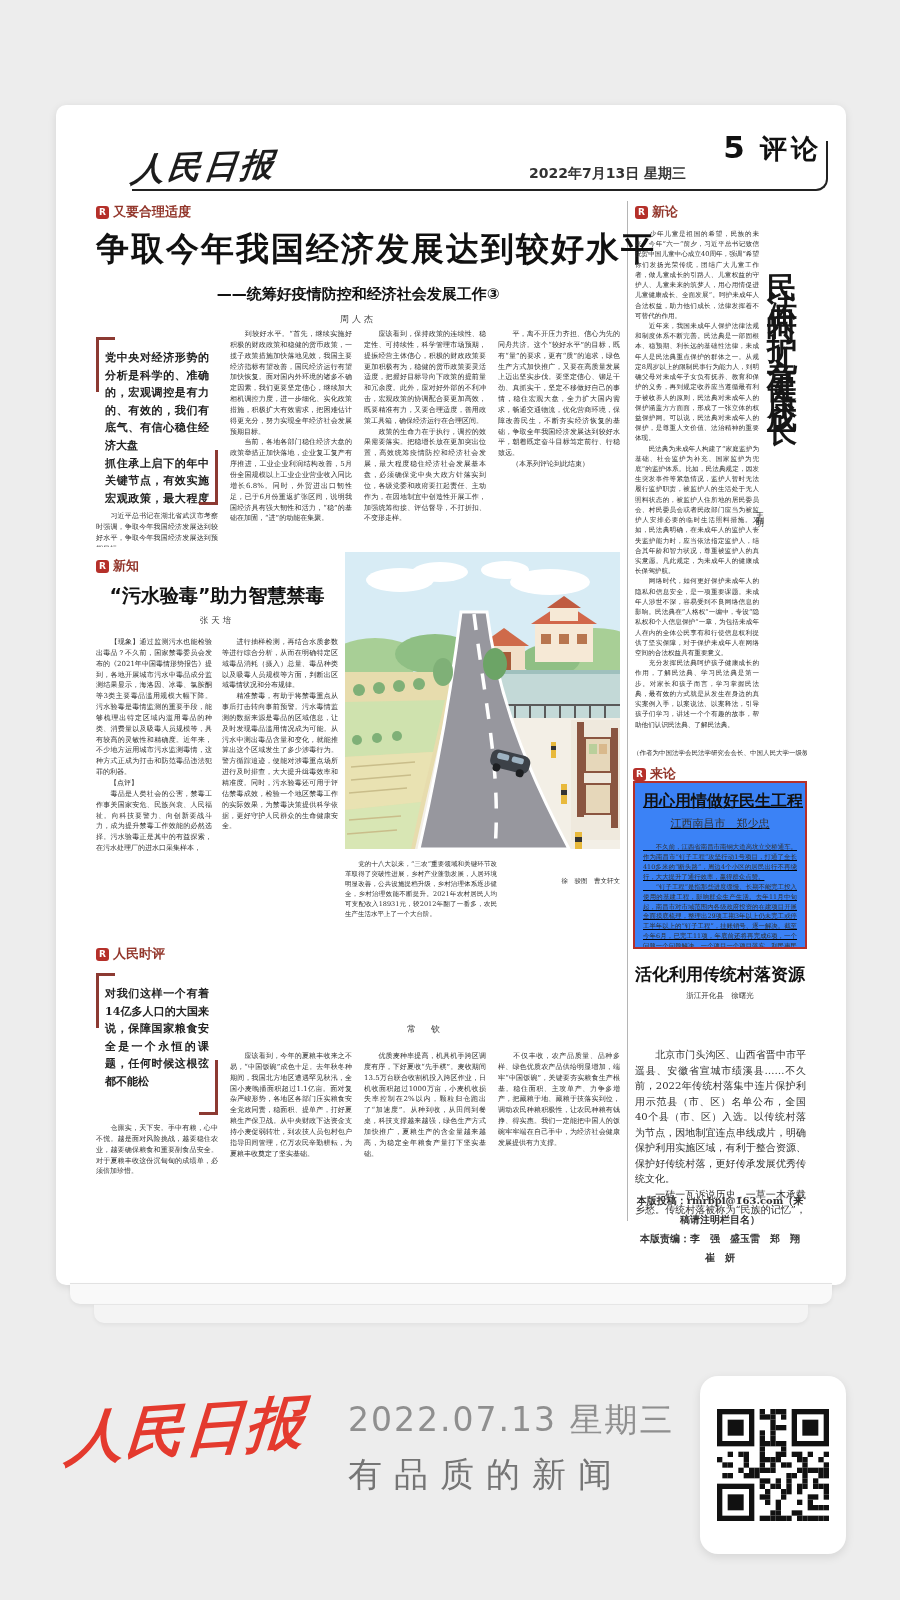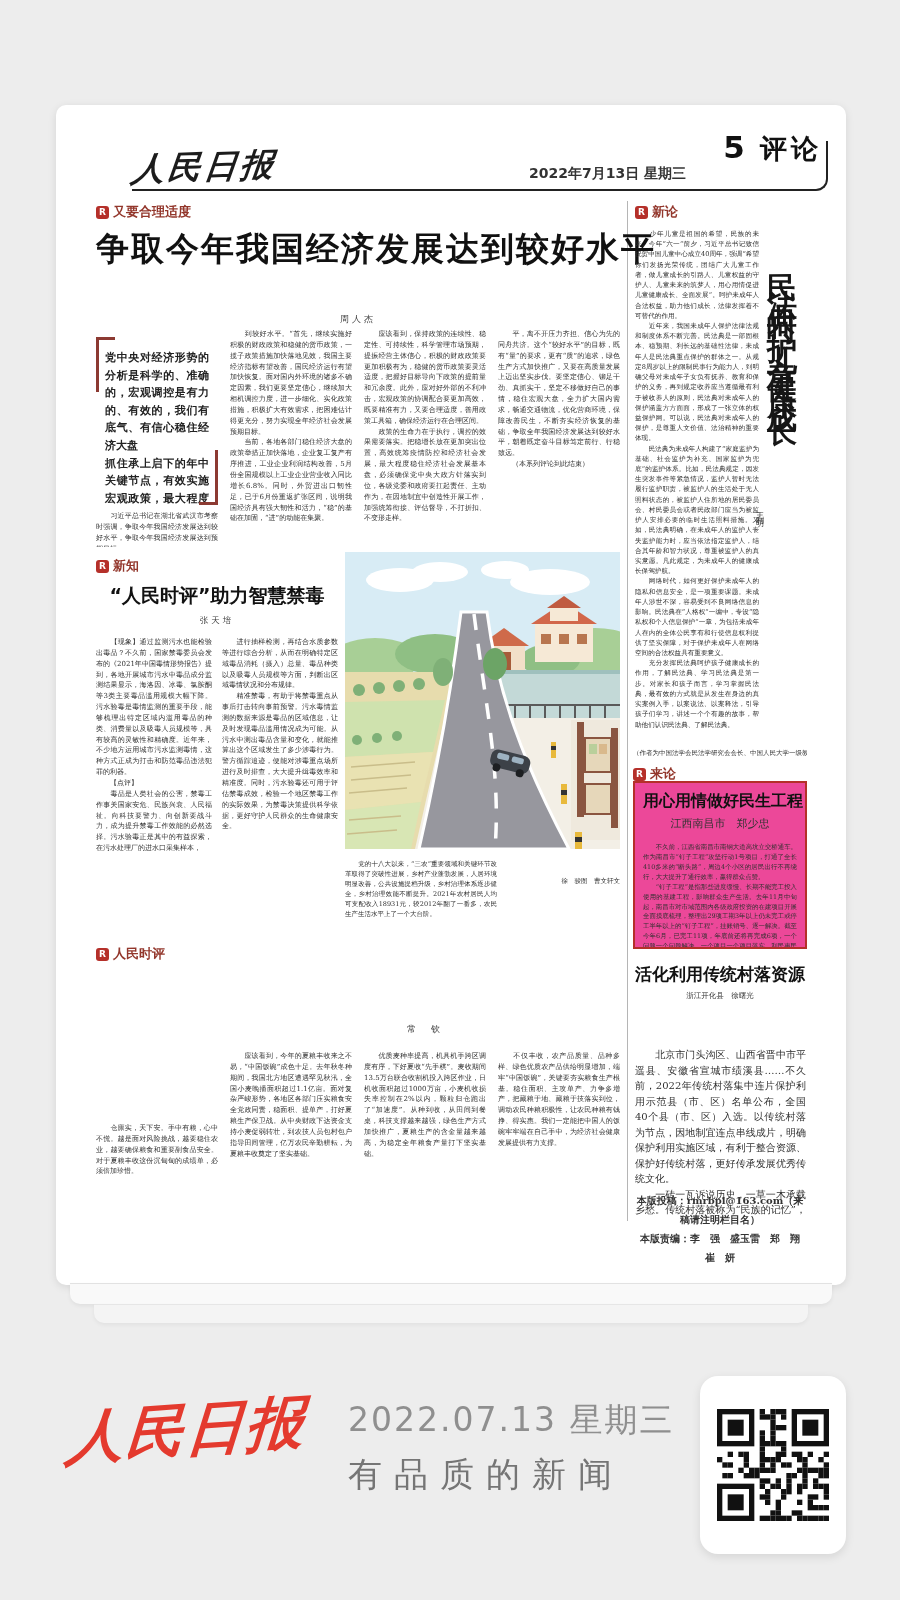--- a/index.html
+++ b/index.html
@@ -47,21 +47,21 @@
     padding:12px 9px; overflow:hidden; white-space:pre-line;}
   .pullquote::before { content:""; position:absolute; left:0; top:0; width:16px; height:52px;
     border-left:3px solid #8c3a32; border-top:3px solid #8c3a32;}
   .pullquote::after { content:""; position:absolute; right:0; bottom:0; width:16px; height:52px;
     border-right:3px solid #8c3a32; border-bottom:3px solid #8c3a32;}
 
   .vertical-title { writing-mode:vertical-rl; text-orientation:upright; font-weight:bold; color:#161616;
     font-size:30px; letter-spacing:14px; font-family:"DejaVu Serif",serif; line-height:1;}
   .vertical-author { writing-mode:vertical-rl; text-orientation:upright; font-size:8px; color:#333; letter-spacing:4px;}
 
-  .lailun-box { border:2px solid #b5302a; padding:8px 8px 6px 8px; overflow:hidden; background:#ec4899;}
+  .lailun-box { border:2px solid #b5302a; padding:8px 8px 6px 8px; overflow:hidden; background:#3b82f6;text-decoration:underline;}
 
   .endnote { font-size:6.5px; color:#333; text-align:center; white-space:nowrap; overflow:hidden;}
   .editor-note { font-size:10px; color:#333; text-align:center; line-height:1.9; white-space:pre-line; font-weight:bold;}
 
   
   .footer-logo { left:66px; top:1390px; width:290px; font-size:58px; font-weight:bold; font-style:italic;
     color:#e43a2e; letter-spacing:2px; transform:rotate(-4deg) skewX(-8deg); white-space:nowrap;}
   .footer-date { left:348px; top:1398px; font-size:33px; color:#8f8f8f; letter-spacing:2px;
     font-family:"DejaVu Sans","Liberation Sans",sans-serif;}
   .footer-slogan { left:348px; top:1452px; font-size:34px; color:#757575; letter-spacing:12px;
@@ -84,37 +84,38 @@
       <span class="sec">评论</span>
     </div>
 
     <div class="abs vdivider"></div>
 
     <div class="abs seclabel" style="left:40px; top:98px;">
       <span class="secicon">R</span>
       <span>又要合理适度</span>
     </div>
     <div class="abs bigtitle" style="left:40px; top:122px; width:524px; font-size:33px; letter-spacing:2px;">争取今年我国经济发展达到较好水平</div>
+    <div class="abs bigtitle" style="left:40px; top:180px; width:524px; font-size:15px;">——统筹好疫情防控和经济社会发展工作③</div>
     <div class="abs author" style="left:40px; top:208px; width:524px;">周人杰</div>
 
     <div class="abs pullquote" style="left:40px; top:232px; width:122px; height:168px;">党中央对经济形势的分析是科学的、准确的，宏观调控是有力的、有效的，我们有底气、有信心稳住经济大盘
 抓住承上启下的年中关键节点，有效实施宏观政策，最大程度稳住经济社会发展基本盘，必须确保党中央大政方针落实到位</div>
     <div class="abs bodytxt" style="left:40px; top:406px; width:122px; height:36px;">　　习近平总书记在湖北省武汉市考察时强调，争取今年我国经济发展达到较好水平，争取今年我国经济发展达到预期目标。</div>
     <div class="abs bodytxt" style="left:174px; top:224px; width:122px; height:218px;">　　到较好水平。“首先，继续实施好积极的财政政策和稳健的货币政策，一揽子政策措施加快落地见效，我国主要经济指标有望改善，国民经济运行有望加快恢复。面对国内外环境的诸多不确定因素，我们更要坚定信心，继续加大相机调控力度，进一步细化、实化政策措施，积极扩大有效需求，把困难估计得更充分，努力实现全年经济社会发展预期目标。
 　　当前，各地各部门稳住经济大盘的政策举措正加快落地，企业复工复产有序推进，工业企业利润结构改善，5月份全国规模以上工业企业营业收入同比增长6.8%。同时，外贸进出口韧性足，已于6月份重返扩张区间，说明我国经济具有强大韧性和活力，“稳”的基础在加固，“进”的动能在集聚。</div>
     <div class="abs bodytxt" style="left:308px; top:224px; width:122px; height:218px;">　　应该看到，保持政策的连续性、稳定性、可持续性，科学管理市场预期，提振经营主体信心，积极的财政政策要更加积极有为，稳健的货币政策要灵活适度，把握好目标导向下政策的提前量和冗余度。此外，应对好外部的不利冲击，宏观政策的协调配合要更加高效，既要精准有力，又要合理适度，善用政策工具箱，确保经济运行在合理区间。
 　　政策的生命力在于执行，调控的效果需要落实。把稳增长放在更加突出位置，高效统筹疫情防控和经济社会发展，最大程度稳住经济社会发展基本盘，必须确保党中央大政方针落实到位，各级党委和政府要扛起责任、主动作为，在因地制宜中创造性开展工作，加强统筹衔接、评估督导，不打折扣、不变形走样。</div>
     <div class="abs bodytxt" style="left:442px; top:224px; width:122px; height:218px;">　　平，离不开压力齐担、信心为先的同舟共济。这个“较好水平”的目标，既有“量”的要求，更有“质”的追求，绿色生产方式加快推广，又要在高质量发展上迈出坚实步伐。要坚定信心、铆足干劲、真抓实干，坚定不移做好自己的事情，稳住宏观大盘，全力扩大国内需求，畅通交通物流，优化营商环境，保障改善民生，不断夯实经济恢复的基础，争取全年我国经济发展达到较好水平，朝着既定奋斗目标笃定前行、行稳致远。
 　　（本系列评论到此结束）</div>
 
     <div class="abs seclabel" style="left:40px; top:452px;">
       <span class="secicon">R</span>
       <span>新知</span>
     </div>
-    <div class="abs bigtitle" style="left:40px; top:478px; width:242px; font-size:19px;">“人民时评”助力智慧禁毒</div>
+    <div class="abs bigtitle" style="left:40px; top:478px; width:242px; font-size:19px;">“污水验毒”助力智慧禁毒</div>
     <div class="abs author" style="left:40px; top:510px; width:242px; font-size:8.5px;">张天培</div>
     <div class="abs bodytxt" style="left:40px; top:532px; width:116px; height:294px;">　　【现象】通过监测污水也能检验出毒品？不久前，国家禁毒委员会发布的《2021年中国毒情形势报告》提到，各地开展城市污水中毒品成分监测结果显示，海洛因、冰毒、氯胺酮等3类主要毒品滥用规模大幅下降。污水验毒是毒情监测的重要手段，能够梳理出特定区域内滥用毒品的种类、消费量以及吸毒人员规模等，具有较高的灵敏性和精确度。近年来，不少地方运用城市污水监测毒情，这种方式正成为打击和防范毒品违法犯罪的利器。
 　　【点评】
 　　毒品是人类社会的公害，禁毒工作事关国家安危、民族兴衰、人民福祉。向科技要警力、向创新要战斗力，成为提升禁毒工作效能的必然选择。污水验毒正是其中的有益探索，在污水处理厂的进水口采集样本，</div>
     <div class="abs bodytxt" style="left:166px; top:532px; width:116px; height:294px;">　　进行抽样检测，再结合水质参数等进行综合分析，从而在明确特定区域毒品消耗（摄入）总量、毒品种类以及吸毒人员规模等方面，判断出区域毒情状况和分布规律。
 　　精准禁毒，有助于将禁毒重点从事后打击转向事前预警。污水毒情监测的数据来源是毒品的区域信息，让及时发现毒品滥用情况成为可能。从污水中测出毒品含量和变化，就能推算出这个区域发生了多少涉毒行为。警方循踪追迹，便能对涉毒重点场所进行及时排查，大大提升缉毒效率和精准度。同时，污水验毒还可用于评估禁毒成效，检验一个地区禁毒工作的实际效果，为禁毒决策提供科学依据，更好守护人民群众的生命健康安全。</div>
 
     <div class="abs" style="left:289px; top:447px; width:275px; height:297px; overflow:hidden;">
       <svg width="275" height="297" viewBox="0 0 275 297" xmlns="http://www.w3.org/2000/svg">
         <rect x="0" y="0" width="275" height="297" fill="#f3efe6"></rect>
@@ -220,20 +221,21 @@
     </div>
     <div class="abs bodytxt" style="left:289px; top:754px; width:152px; height:76px; font-size:6.5px;">　　党的十八大以来，“三农”重要领域和关键环节改革取得了突破性进展，乡村产业蓬勃发展，人居环境明显改善，公共设施提档升级，乡村治理体系逐步健全，乡村治理效能不断提升。2021年农村居民人均可支配收入18931元，较2012年翻了一番多，农民生产生活水平上了一个大台阶。</div>
     <div class="abs" style="left:452px; top:752px; width:112px;">
       <div style="font-size:6.5px; color:#333; text-align:right; margin-top:20px;">徐　骏图　曹文轩文</div>
     </div>
 
     <div class="abs seclabel" style="left:40px; top:840px;">
       <span class="secicon">R</span>
       <span>人民时评</span>
     </div>
+    <div class="abs pullquote" style="left:40px; top:868px; width:122px; height:142px;">对我们这样一个有着14亿多人口的大国来说，保障国家粮食安全是一个永恒的课题，任何时候这根弦都不能松</div>
     <div class="abs author" style="left:174px; top:918px; width:390px;">常　钦</div>
     <div class="abs bodytxt" style="left:40px; top:1018px; width:122px; height:108px;">　　仓廪实，天下安。手中有粮，心中不慌。越是面对风险挑战，越要稳住农业，越要确保粮食和重要副食品安全。对于夏粮丰收这份沉甸甸的成绩单，必须倍加珍惜。</div>
     <div class="abs bodytxt" style="left:174px; top:946px; width:122px; height:180px;">　　应该看到，今年的夏粮丰收来之不易，“中国饭碗”成色十足。去年秋冬种期间，我国北方地区遭遇罕见秋汛，全国小麦晚播面积超过1.1亿亩。面对复杂严峻形势，各地区各部门压实粮食安全党政同责，稳面积、提单产，打好夏粮生产保卫战。从中央财政下达资金支持小麦促弱转壮，到农技人员包村包户指导田间管理，亿万农民辛勤耕耘，为夏粮丰收奠定了坚实基础。</div>
     <div class="abs bodytxt" style="left:308px; top:946px; width:122px; height:180px;">　　优质麦种率提高，机具机手跨区调度有序，下好夏收“先手棋”。麦收期间13.5万台联合收割机投入跨区作业，日机收面积超过1000万亩，小麦机收损失率控制在2%以内，颗粒归仓跑出了“加速度”。从种到收，从田间到餐桌，科技支撑越来越强，绿色生产方式加快推广，夏粮生产的含金量越来越高，为稳定全年粮食产量打下坚实基础。</div>
     <div class="abs bodytxt" style="left:442px; top:946px; width:122px; height:180px;">　　不仅丰收，农产品质量、品种多样、绿色优质农产品供给明显增加，端牢“中国饭碗”，关键要夯实粮食生产根基。稳住面积、主攻单产、力争多增产，把藏粮于地、藏粮于技落实到位，调动农民种粮积极性，让农民种粮有钱挣、得实惠。我们一定能把中国人的饭碗牢牢端在自己手中，为经济社会健康发展提供有力支撑。</div>
 
     <div class="abs seclabel" style="left:579px; top:98px;">
       <span class="secicon">R</span>
       <span>新论</span>
     </div>

